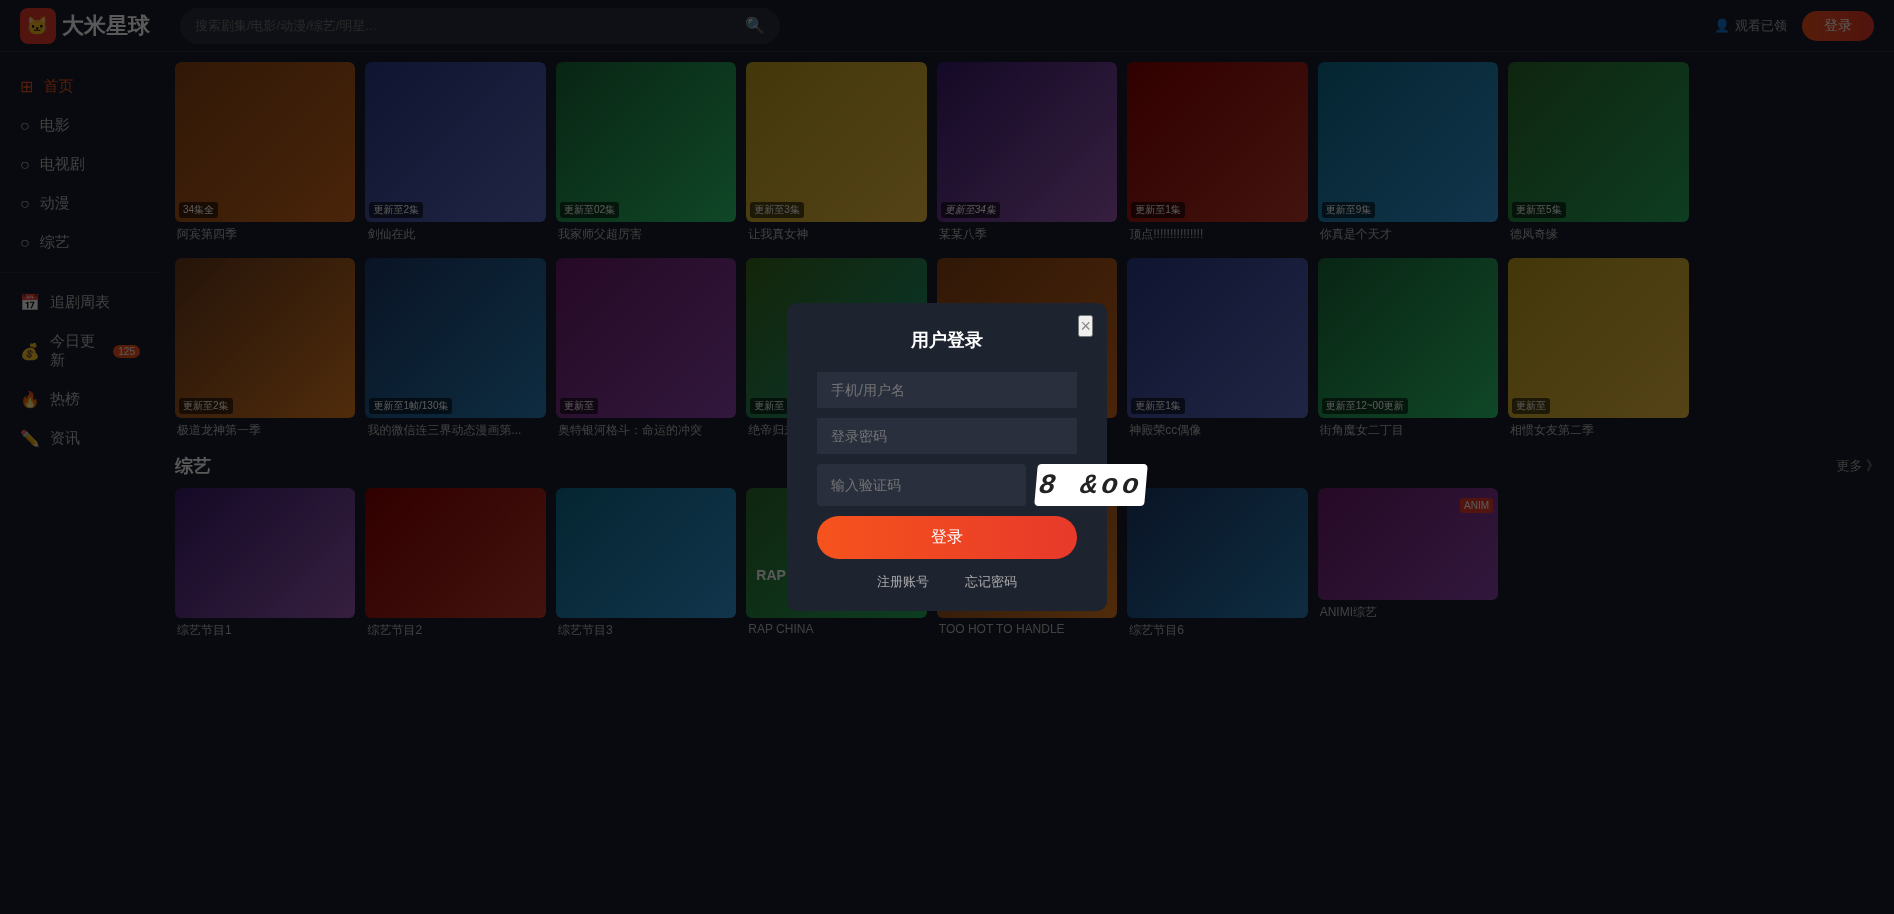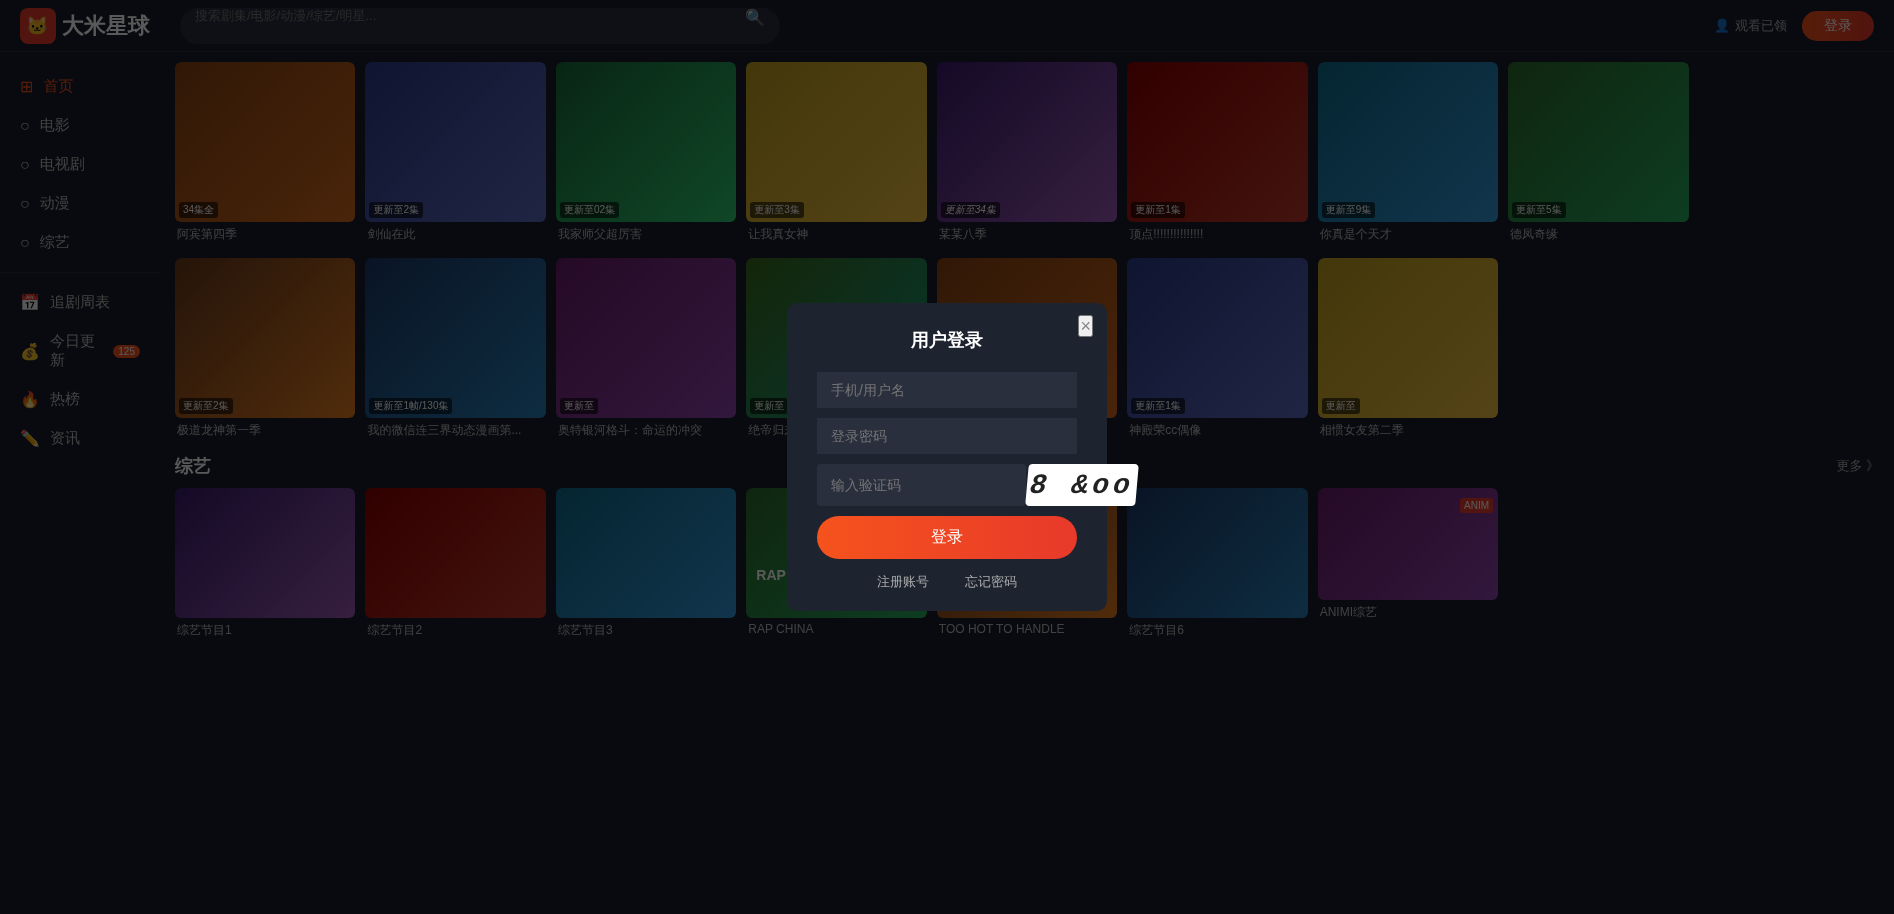--- a/index.html
+++ b/index.html
@@ -45,21 +45,21 @@
       border-radius: 8px;
       display: flex;
       align-items: center;
       justify-content: center;
       font-size: 18px;
     }
     .search-bar {
       flex: 1;
       max-width: 600px;
       display: flex;
-      align-items: flex-start;
+      align-items: center;
       background: #2a2f3e;
       border-radius: 20px;
       padding: 0 15px;
       height: 36px;
     }
     .search-input {
       background: transparent;
       border: none;
       outline: none;
       color: #888;
@@ -261,21 +261,21 @@
       border: none;
       border-radius: 0;
       padding: 10px 14px;
       color: #3b82f6;
       font-size: 14px;
       margin-bottom: 10px;
       outline: none;
     }
     .captcha-row {
       display: flex;
-      gap: 1px;
+      gap: 10px;
       margin-bottom: 10px;
       align-items: center;
     }
     .captcha-input {
       flex: 1;
       background: #2a2f3e;
       border: none;
       border-radius: 4px;
       padding: 10px 14px;
       color: #888;
@@ -470,20 +470,26 @@
         </div>
         <div class="card-title">绝世武神动态漫画第四季</div>
       </div>
       <div class="card">
         <div class="card-img card-color-2" style="height:160px;border-radius:6px;position:relative;">
           <span class="card-badge">更新至1集</span>
         </div>
         <div class="card-title">神殿荣cc偶像</div>
       </div>
       <div class="card">
+        <div class="card-img card-color-3" style="height:160px;border-radius:6px;position:relative;">
+          <span class="card-badge">更新至12~00更新</span>
+        </div>
+        <div class="card-title">街角魔女二丁目</div>
+      </div>
+      <div class="card">
         <div class="card-img card-color-4" style="height:160px;border-radius:6px;position:relative;">
           <span class="card-badge">更新至</span>
         </div>
         <div class="card-title">相惯女友第二季</div>
       </div>
     </div>
 
     <div class="section-header">
       <span class="section-title">综艺</span>
       <span class="more-link">更多 》</span>

